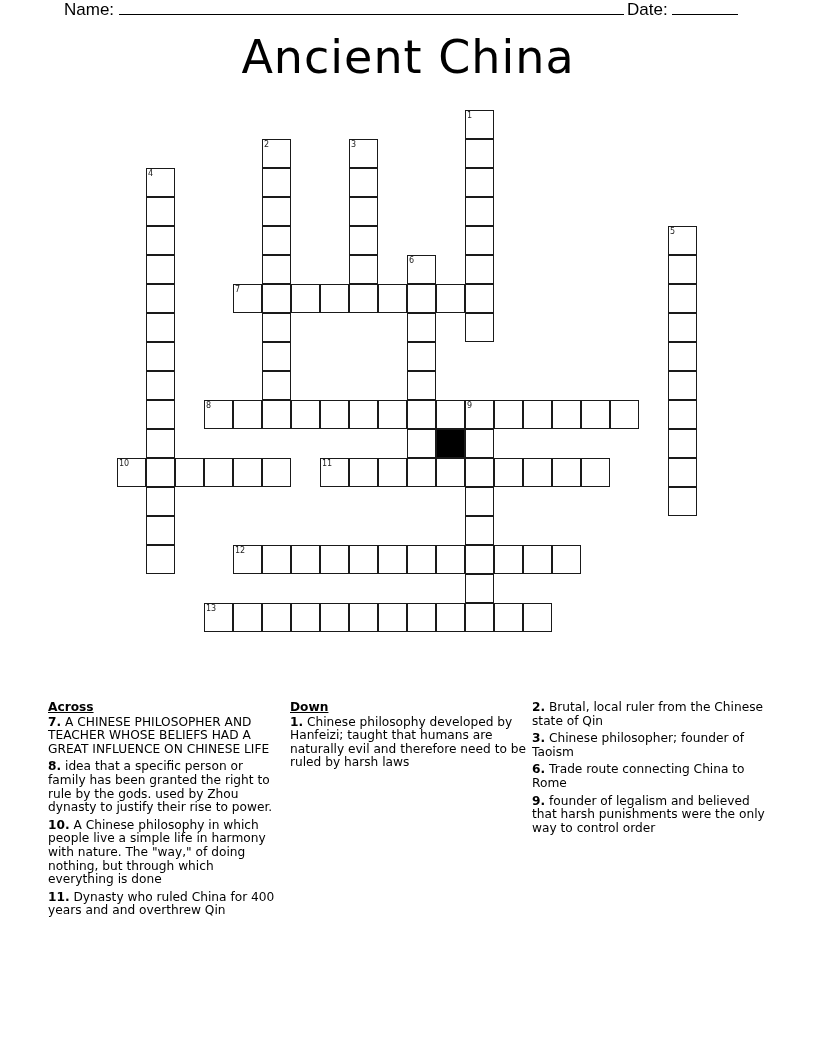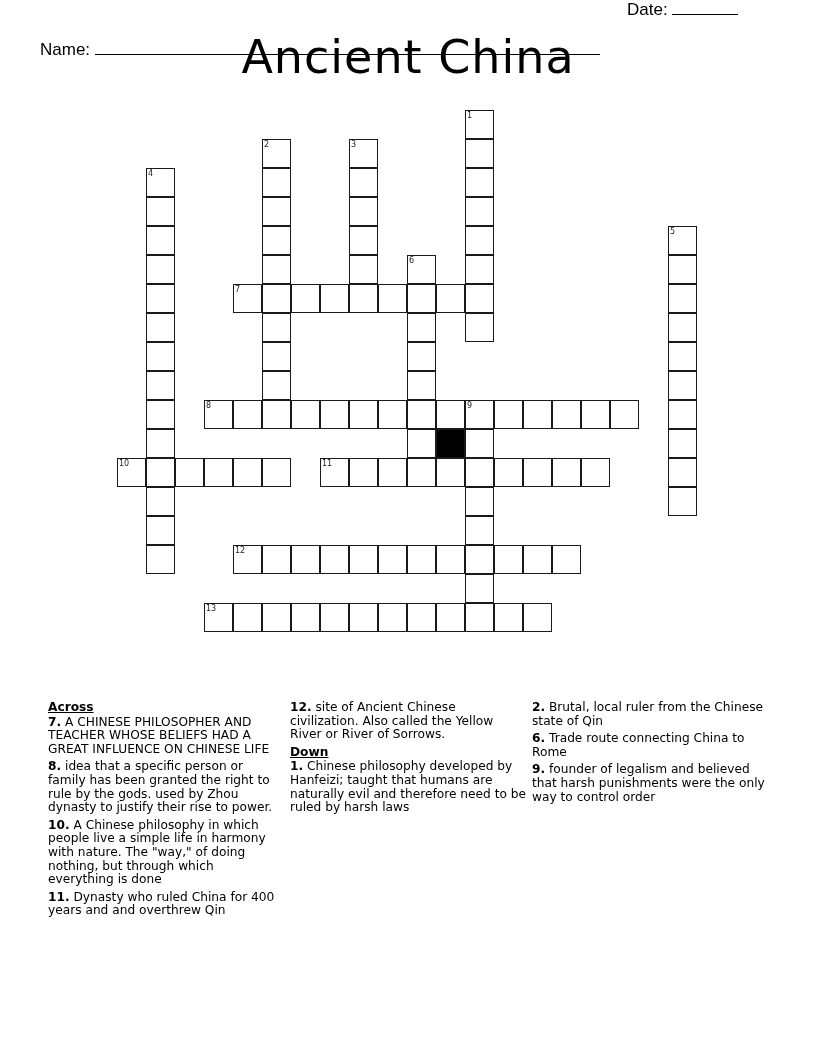--- a/index.html
+++ b/index.html
@@ -1,18 +1,18 @@
 <!DOCTYPE html>
 <html><head>
 <meta charset="utf-8">
 <style>
   html, body { margin: 0; padding: 0; background: #ffffff; }
   body { width: 816px; height: 1056px; position: relative; overflow: hidden; font-family: "Liberation Sans", sans-serif; color: #000; }
   .header-line { position: absolute; top: 0; font-size: 17px; font-family: "Liberation Sans", sans-serif; }
-  #name-field { left: 40px; margin-top: 40px; }
+  #name-field { left: 64px; }
   #date-field { left: 627px; }
   .blank { display: inline-block; border-bottom: 1px solid #000; height: 14px; vertical-align: baseline; }
   #title { position: absolute; top: 30px; left: 0; width: 816px; text-align: center; font-family: "DejaVu Sans", sans-serif; font-size: 46px; letter-spacing: 1px; }
   #grid { position: absolute; left: 0; top: 0; width: 816px; height: 680px; }
   .cell { position: absolute; width: 29px; height: 29px; box-sizing: border-box; border: 1.5px solid #1a1a1a; background: #fff; }
   .cell.black { background: #000; }
   .cell .num { position: absolute; left: 1px; top: 0px; font-size: 8px; line-height: 9px; font-family: "DejaVu Sans", sans-serif; color: #222; }
   .clue-col { position: absolute; top: 701px; font-family: "DejaVu Sans", sans-serif; font-size: 12.2px; line-height: 13.6px; }
   #col1 { left: 48px; width: 230px; }
   #col2 { left: 290px; width: 238px; }
@@ -183,22 +183,22 @@
 
 <div id="col1" class="clue-col">
   <div class="section-head">Across</div>
   <div class="clue"><span class="cnum">7.</span> <span>A CHINESE PHILOSOPHER AND TEACHER WHOSE BELIEFS HAD A GREAT INFLUENCE ON CHINESE LIFE</span></div>
   <div class="clue"><span class="cnum">8.</span> <span>idea that a specific person or family has been granted the right to rule by the gods. used by Zhou dynasty to justify their rise to power.</span></div>
   <div class="clue"><span class="cnum">10.</span> <span>A Chinese philosophy in which people live a simple life in harmony with nature. The "way," of doing nothing, but through which everything is done</span></div>
   <div class="clue"><span class="cnum">11.</span> <span>Dynasty who ruled China for 400 years and and overthrew Qin</span></div>
 </div>
 
 <div id="col2" class="clue-col">
-  <div class="clue"><span class="cnum">12.</span> <span>site of Ancient Chinese civilization. Also called the Yellow River or River of Sorrows.</span></div>
   <div class="section-head">Down</div>
   <div class="clue"><span class="cnum">1.</span> <span>Chinese philosophy developed by Hanfeizi; taught that humans are naturally evil and therefore need to be ruled by harsh laws</span></div>
 </div>
 
 <div id="col3" class="clue-col">
   <div class="clue"><span class="cnum">2.</span> <span>Brutal, local ruler from the Chinese state of Qin</span></div>
+  <div class="clue"><span class="cnum">3.</span> <span>Chinese philosopher; founder of Taoism</span></div>
   <div class="clue"><span class="cnum">6.</span> <span>Trade route connecting China to Rome</span></div>
   <div class="clue"><span class="cnum">9.</span> <span>founder of legalism and believed that harsh punishments were the only way to control order</span></div>
 </div>
 
 </body></html>

